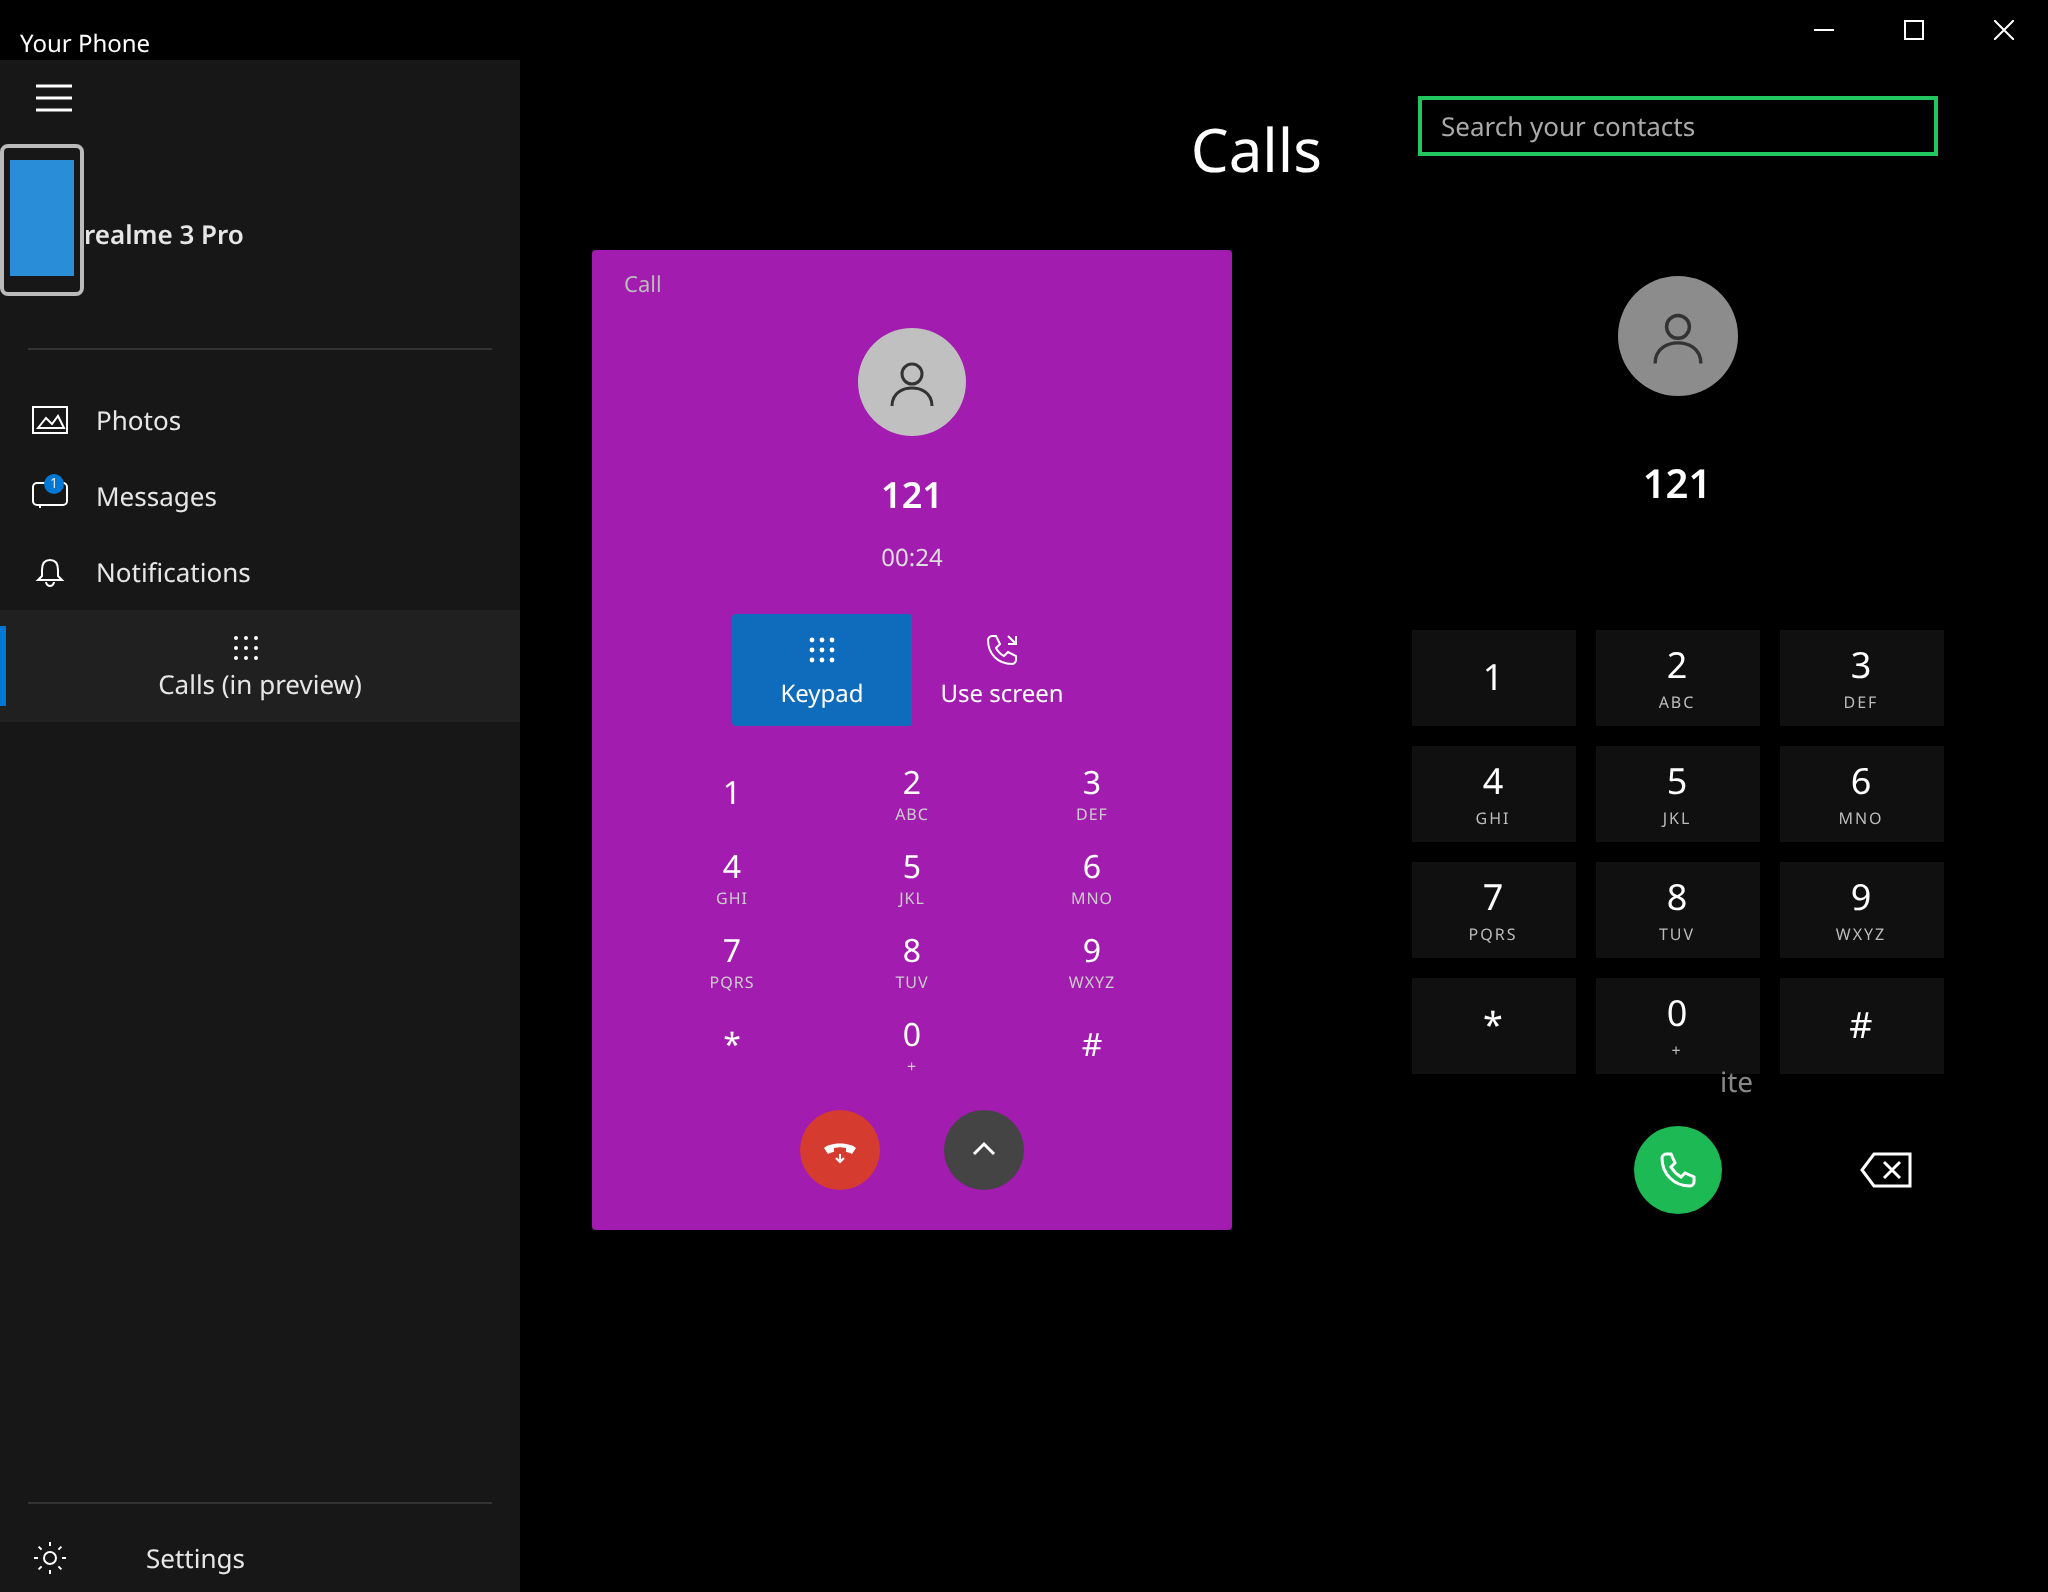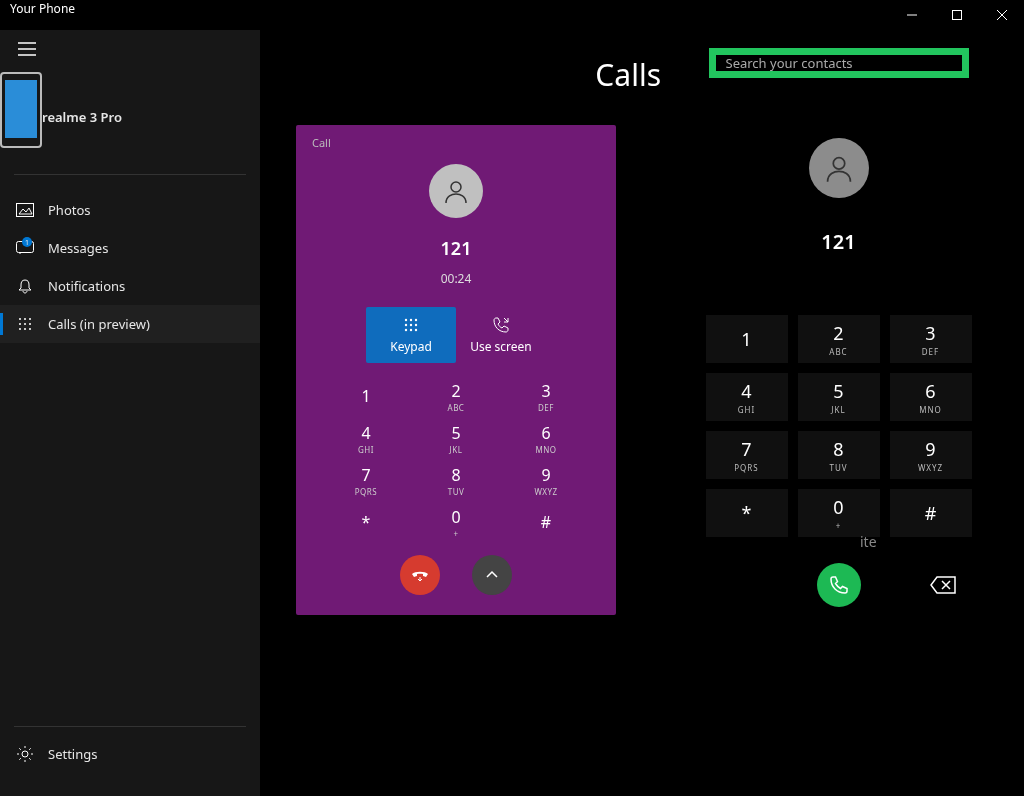--- a/index.html
+++ b/index.html
@@ -1,66 +1,66 @@
 <!DOCTYPE html>
 <html><head>
 <meta charset="utf-8">
 <style>
   * { box-sizing: border-box; margin: 0; padding: 0; font-family: "Segoe UI", system-ui, sans-serif; }
   html, body { width: 1024px; height: 796px; background: #000; color: #fff; overflow: hidden; }
-  .titlebar { height: 30px; display: flex; align-items: flex-start; padding-left: 10px; font-size: 12px; }
+  .titlebar { height: 30px; display: flex; align-items: flex-end; padding-left: 10px; font-size: 12px; }
   .titlebar .sp { flex: 1; }
   .win-btn { width: 45px; height: 30px; display: flex; align-items: center; justify-content: center; font-size: 12px; color: #fff; cursor: pointer; }
   .app { display: flex; height: 766px; }
 
   .sidebar { width: 260px; background: #171717; display: flex; flex-direction: column; color: #e6e6e6; }
   .hamburger { padding: 12px 18px; }
   .hamburger svg { width: 18px; height: 14px; }
   .phone-illus { display: flex; flex-direction: row; align-items: center; padding: 4px 0 10px; }
   .phone-shell { width: 42px; height: 76px; border: 2px solid #bbb; border-radius: 4px; position: relative; background: #171717; }
   .phone-screen { position: absolute; top: 6px; left: 3px; right: 3px; bottom: 8px; background: #2a8dd8; }
   .device-name { margin-top: 14px; font-size: 13px; font-weight: 600; }
   .sep { height: 1px; background: #333; margin: 16px 14px; }
   .nav { list-style: none; }
   .nav li { display: flex; align-items: center; padding: 10px 16px; font-size: 13px; cursor: pointer; position: relative; }
   .nav li .ic { width: 18px; height: 18px; margin-right: 14px; display: flex; align-items: center; justify-content: center; }
-  .nav li.active { background: #202020; }
+  .nav li.active { background: #202020; flex-direction: column; }
   .nav li.active::before { content: ""; position: absolute; left: 0; top: 8px; bottom: 8px; width: 3px; background: #0078d4; }
   .badge-1 { font-size: 7px; position: absolute; top: 8px; left: 22px; background: #0078d4; border-radius: 50%; width: 10px; height: 10px; display: flex; align-items: center; justify-content: center; }
   .sidebar-bottom { margin-top: auto; }
   .sidebar-bottom .sep-top { height: 1px; background: #333; margin: 0 14px 6px; }
-  .settings-row { display: flex; align-items: center; padding: 12px 16px 33px; font-size: 13px; cursor: pointer; }
+  .settings-row { display: flex; align-items: center; padding: 12px 16px 8px; font-size: 13px; cursor: pointer; gap: 25px; }
   .settings-row .ic { width: 18px; height: 18px; margin-right: 14px; display: flex; align-items: center; justify-content: center; }
 
   .content { flex: 1; background: #000; position: relative; display: flex; }
 
   .calls-area { flex: 1; position: relative; padding: 24px 8px 0 36px; }
   .page-title { font-size: 30px; font-weight: 400; margin-bottom: 30px; text-align: right; }
-  .call-card { width: 320px; background: #701a75; padding: 10px 16px 20px; border-radius: 2px; }
+  .call-card { width: 320px; background: #a21caf; padding: 10px 16px 20px; border-radius: 2px; }
   .call-card .hdr { font-size: 11px; color: #bbb; margin-bottom: 14px; }
   .avatar-lg { width: 54px; height: 54px; background: #c0c0c0; border-radius: 50%; margin: 0 auto 18px; display: flex; align-items: center; justify-content: center; }
   .call-num { font-size: 18px; font-weight: 600; text-align: center; margin-bottom: 10px; }
   .call-time { font-size: 12px; text-align: center; margin-bottom: 20px; color: #ddd; }
   .call-actions { display: flex; justify-content: center; margin-bottom: 12px; }
   .call-ac { width: 90px; height: 56px; display: flex; flex-direction: column; align-items: center; justify-content: center; font-size: 12px; cursor: pointer; border-radius: 2px; }
   .call-ac .ic { height: 18px; margin-bottom: 4px; display: flex; align-items: center; }
   .call-ac.keypad { background: #0f6cbd; }
   .mini-keypad { display: grid; grid-template-columns: repeat(3, 90px); justify-content: center; }
   .mini-key { height: 42px; display: flex; flex-direction: column; align-items: center; justify-content: center; cursor: pointer; }
   .mini-key .n { font-size: 16px; font-weight: 400; }
   .mini-key .l { font-size: 8px; letter-spacing: 0.5px; color: #ccc; }
   .call-bottom { display: flex; justify-content: center; gap: 32px; margin-top: 12px; }
   .circle-btn { width: 40px; height: 40px; border-radius: 50%; display: flex; align-items: center; justify-content: center; cursor: pointer; }
   .hang { background: #d63b2f; }
   .expand { background: #444; }
 
   .hint-bg { position: absolute; left: 600px; top: 502px; font-size: 14px; color: #888; }
 
   .dialer-area { width: 355px; padding: 18px 34px 0 18px; display: flex; flex-direction: column; align-items: center; }
-  .search-box { width: 260px; height: 30px; border: 7px solid #22c55e; background: transparent; color: #fff; padding: 0 10px; font-size: 13px; outline: none; margin-bottom: 60px; }
+  .search-box { width: 260px; height: 30px; border: 2px solid #22c55e; background: transparent; color: #fff; padding: 0 10px; font-size: 13px; outline: none; margin-bottom: 60px; }
   .search-box::placeholder { color: #aaa; }
   .avatar-lg2 { width: 60px; height: 60px; background: #8c8c8c; border-radius: 50%; margin-bottom: 30px; display: flex; align-items: center; justify-content: center; }
   .dial-num { font-size: 20px; font-weight: 600; margin-bottom: 60px; }
   .dial-grid { display: grid; grid-template-columns: repeat(3, 82px); grid-auto-rows: 48px; gap: 10px; }
   .dial-key { background: #101010; display: flex; flex-direction: column; align-items: center; justify-content: center; cursor: pointer; }
   .dial-key .n { font-size: 18px; font-weight: 400; }
   .dial-key .l { font-size: 8px; letter-spacing: 1px; color: #bbb; margin-top: 1px; }
   .dial-footer { display: flex; align-items: center; margin-top: 26px; width: 266px; justify-content: center; position: relative; }
   .call-btn { width: 44px; height: 44px; border-radius: 50%; background: #1db954; display: flex; align-items: center; justify-content: center; cursor: pointer; }
   .backspace { position: absolute; right: 16px; cursor: pointer; }

